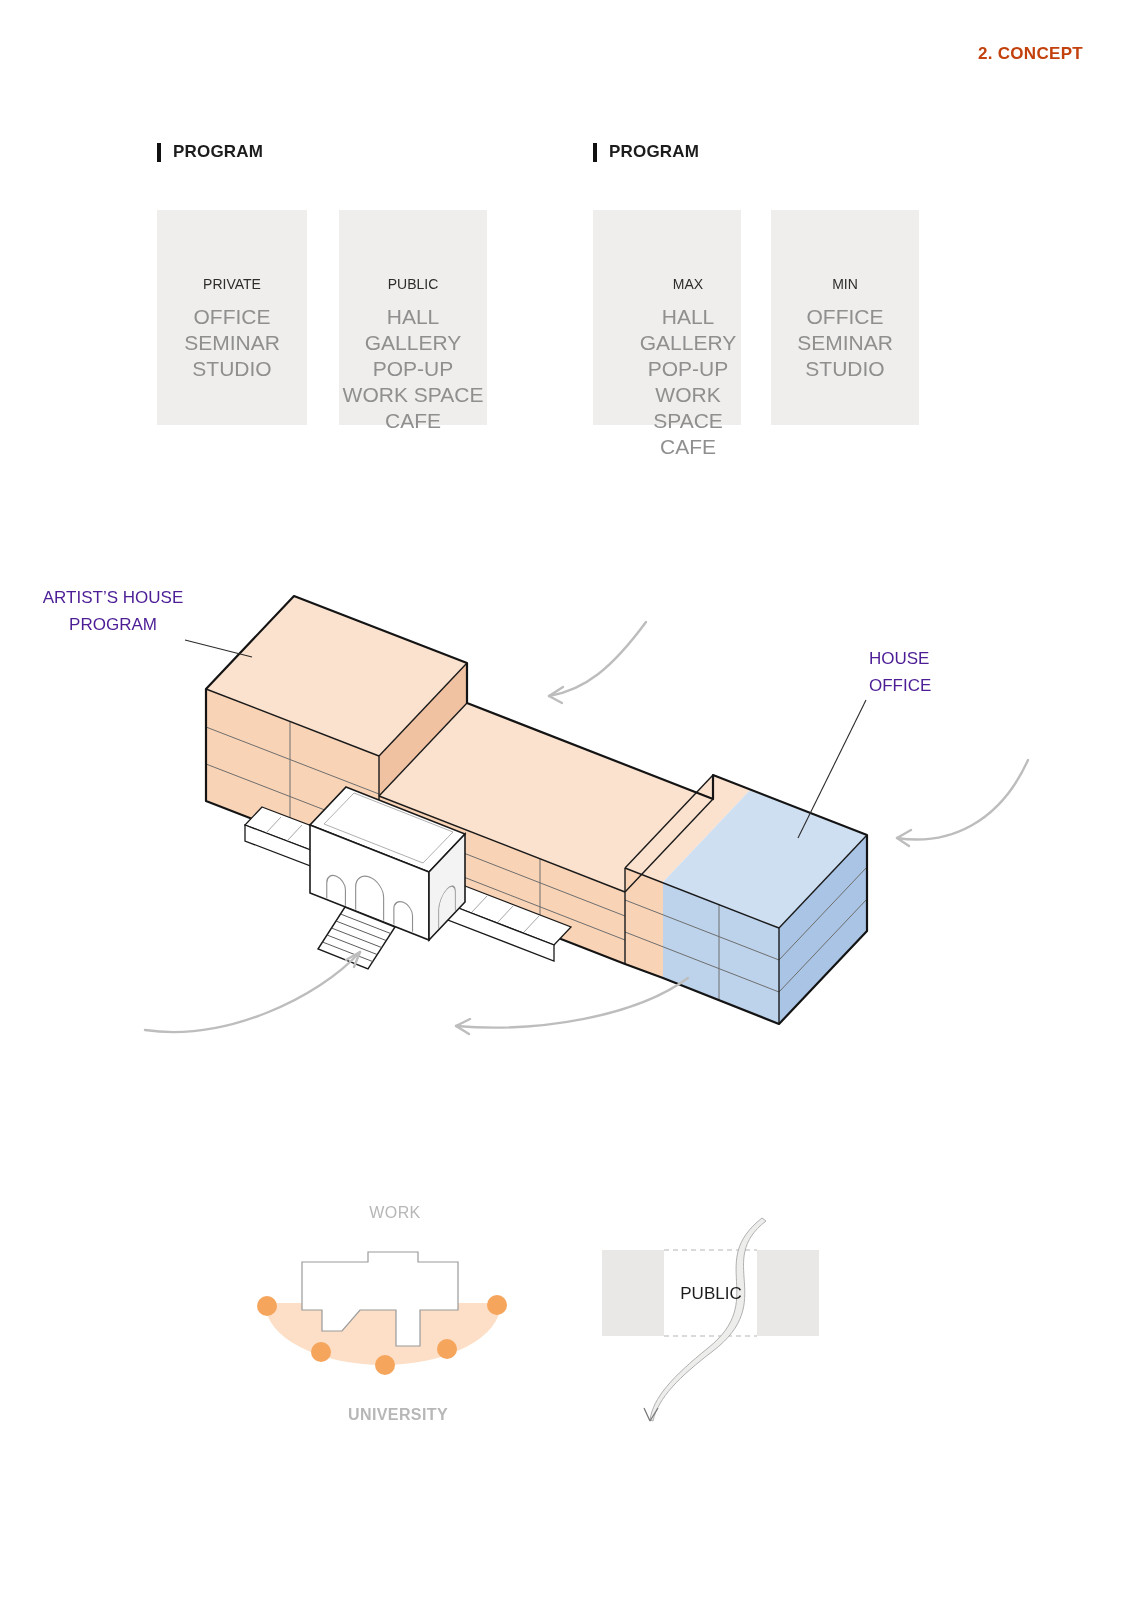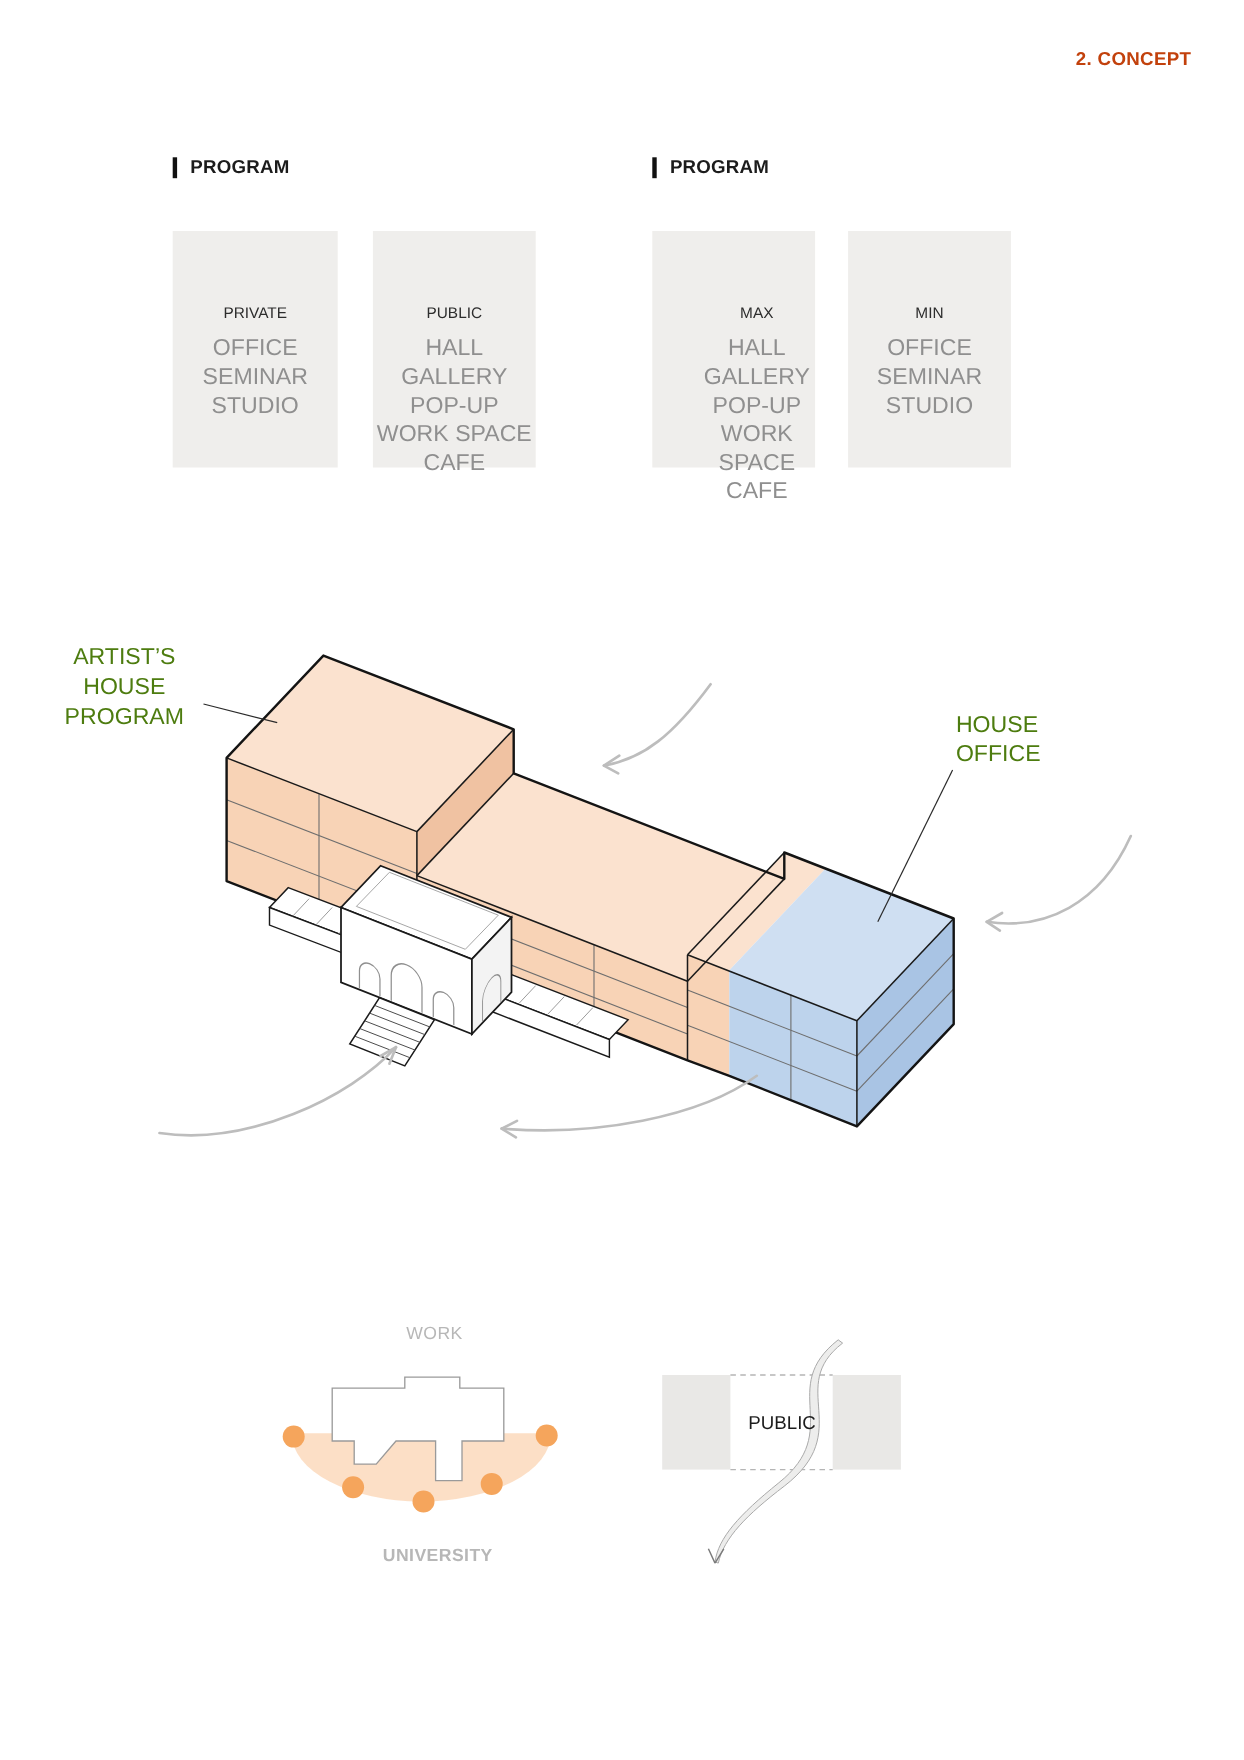--- a/index.html
+++ b/index.html
@@ -13,21 +13,21 @@
   }
   .section-header{position:absolute;display:flex;align-items:center;gap:12px;}
   .section-bar{width:4px;height:19px;background:#111;}
   .section-label{font-size:17px;font-weight:700;color:#1c1c1c;letter-spacing:.2px;}
   .card{
     position:absolute;top:210px;height:215px;background:#efeeec;
     text-align:center;box-sizing:border-box;padding-top:22px;
   }
   .card-title{font-size:14px;color:#2d2d2d;font-weight:500;margin-bottom:12px;margin-top:44px;}
   .card-item{font-size:21px;color:#8f8f8f;line-height:26px;}
-  .diagram-label{position:absolute;font-size:21px;line-height:27px;color:#4d7c0f;}
+  .diagram-label{position:absolute;font-size:17px;line-height:27px;color:#4c1d95;}
   .muted-label{position:absolute;font-size:16px;color:#b7b7b7;letter-spacing:.4px;text-align:center;}
   .public-label{position:absolute;font-size:17px;color:#1c1c1c;text-align:center;}
   svg.overlay{position:absolute;left:0;top:0;display:block;}
 </style>
 </head>
 <body>
 
 <div class="page">
 
   <div class="page-title">2. CONCEPT</div>

